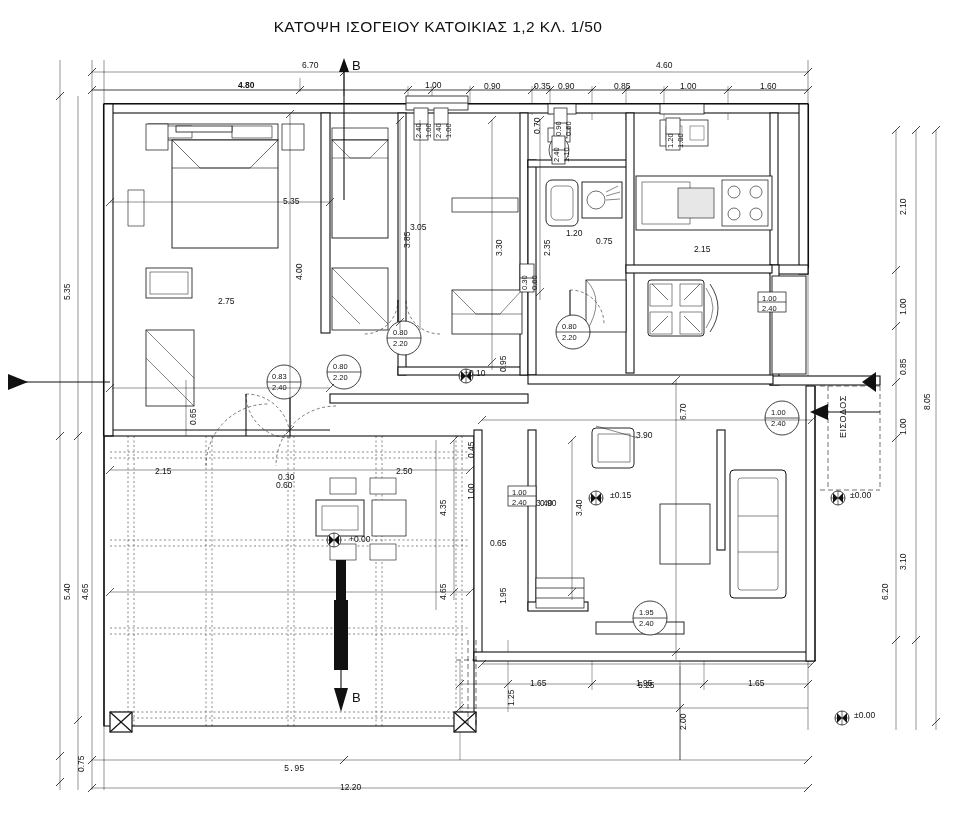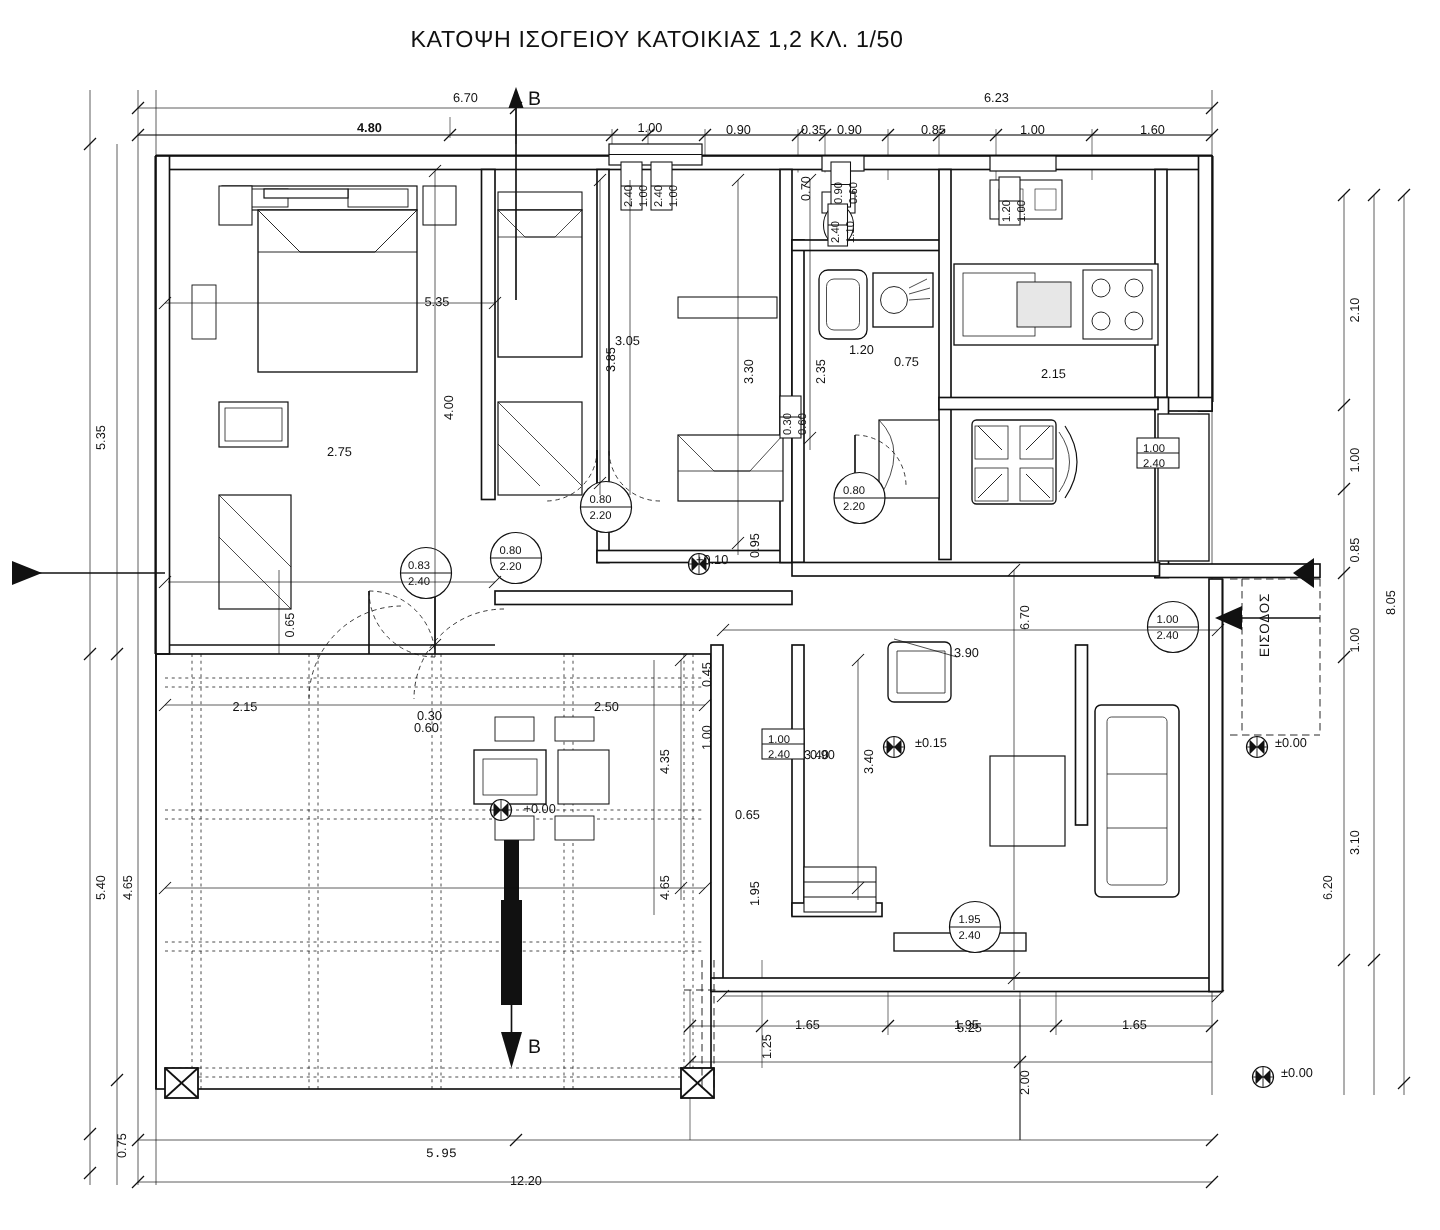--- a/index.html
+++ b/index.html
@@ -510,21 +510,21 @@
       <line x1="672" y1="656" x2="680" y2="648"></line>
       <line x1="568" y1="444" x2="576" y2="436"></line>
       <line x1="568" y1="596" x2="576" y2="588"></line>
       <line x1="450" y1="444" x2="458" y2="436"></line>
       <line x1="450" y1="596" x2="458" y2="588"></line>
     </g>
 
   </svg>
 
   <div class="t dim" style="left:302px;top:60px;">6.70</div>
-  <div class="t dim" style="left:656px;top:60px;">6.23</div>
+  <div class="t dim" style="left:656px;top:60px;">4.60</div>
 
   <div class="t dim" style="left:238px;top:80px;font-weight:bold;">4.80</div>
   <div class="t dim" style="left:425px;top:80px;">1.00</div>
   <div class="t dim" style="left:484px;top:81px;">0.90</div>
   <div class="t dim" style="left:534px;top:81px;">0.35</div>
   <div class="t dim" style="left:558px;top:81px;">0.90</div>
   <div class="t dim" style="left:614px;top:81px;">0.85</div>
   <div class="t dim" style="left:680px;top:81px;">1.00</div>
   <div class="t dim" style="left:760px;top:81px;">1.60</div>
 

